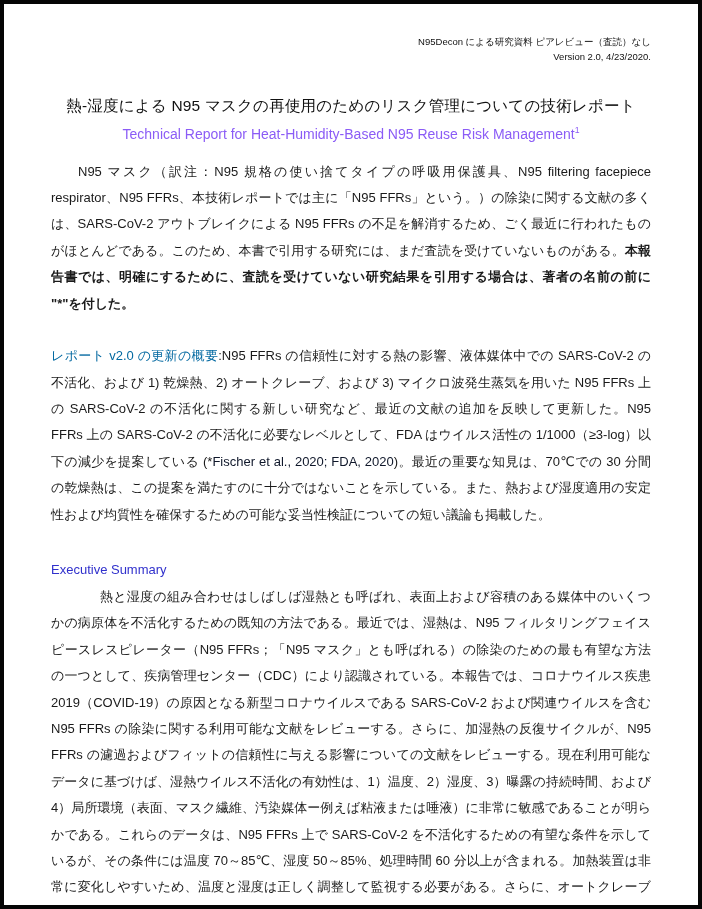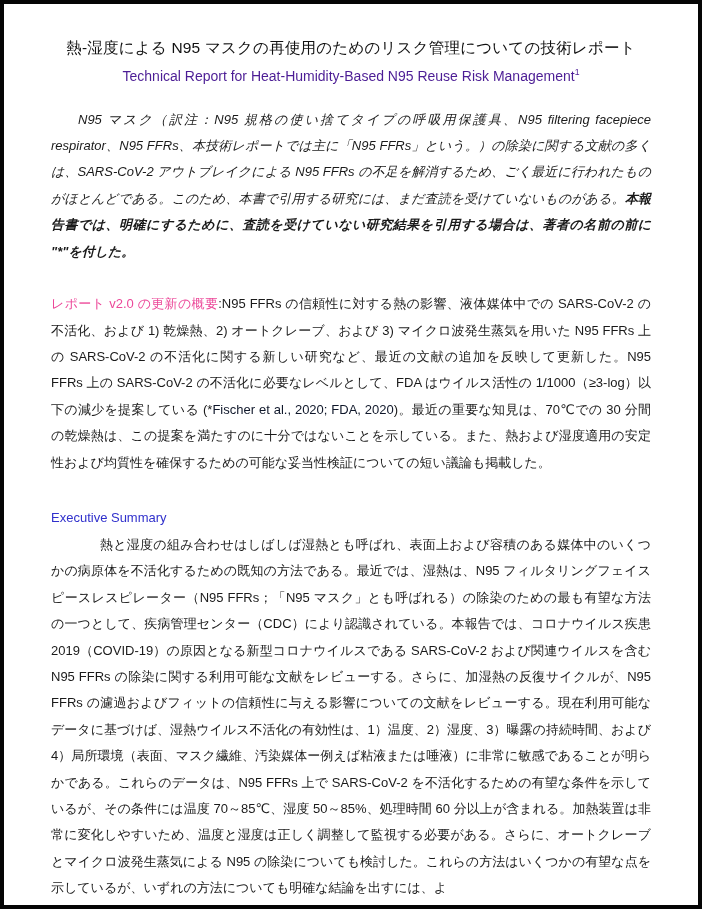--- a/index.html
+++ b/index.html
@@ -8,38 +8,42 @@
     width:702px; height:909px;
     box-sizing:border-box;
     background:#ffffff;
     border:4px solid #050505;
     overflow:hidden;
     font-family:"Liberation Sans","DejaVu Sans",sans-serif;
     color:#1a1a1a;
   }
   .content { padding:30px 47px 0 47px; }
   .header-note { text-align:right; font-size:9.5px; line-height:15px; color:#111; }
-  .title-ja { text-align:center; font-size:15.5px; line-height:20px; margin-top:4px; color:#111; font-weight:500; letter-spacing:0.2px; }
-  .title-en { text-align:center; font-size:14px; line-height:19px; margin-top:5px; color:#4c1d95; }
+  .title-ja { text-align:center; font-size:15.5px; line-height:20px; margin-top:32px; color:#111; font-weight:500; letter-spacing:0.2px; }
+  .title-en { text-align:center; font-size:14px; line-height:19px; margin-top:5px; color:#8b5cf6; }
   sup { font-size:0.62em; }
   .body-para { font-size:13px; line-height:26.4px; text-align:justify; color:#1a1a1a; }
-  .p1 { margin-top:21px; text-indent:27px;font-style:italic; }
+  .p1 { margin-top:15px; text-indent:27px; }
   .p1 .bold-seg { font-weight:700; }
   .p2 { margin-top:26px; }
-  .accent { color:#ec4899; }
+  .accent { color:#0369a1; }
   .cite-link { color:#0f172a; text-decoration:none; cursor:pointer; }
   .exec-heading { margin-top:33px; font-size:13px; line-height:18px; color:#3030cc; }
   .p3 { margin-top:5px; text-indent:49px; }
 </style>
 </head>
 <body>
 
 <div class="page">
   <div class="content">
 
+    <div class="header-note">
+      <div>N95Decon による研究資料 ピアレビュー（査読）なし</div>
+      <div>Version 2.0, 4/23/2020.</div>
+    </div>
 
     <div class="title-ja">熱-湿度による N95 マスクの再使用のためのリスク管理についての技術レポート</div>
 
     <div class="title-en"><span>Technical Report for Heat-Humidity-Based N95 Reuse Risk Management</span><sup>1</sup></div>
 
     <div class="body-para p1">
       <span>N95 マスク（訳注：N95 規格の使い捨てタイプの呼吸用保護具、N95 filtering facepiece respirator、N95 FFRs、本技術レポートでは主に「N95 FFRs」という。）の除染に関する文献の多くは、SARS-CoV-2 アウトブレイクによる N95 FFRs の不足を解消するため、ごく最近に行われたものがほとんどである。このため、本書で引用する研究には、まだ査読を受けていないものがある。</span><span class="bold-seg">本報告書では、明確にするために、査読を受けていない研究結果を引用する場合は、著者の名前の前に "*"を付した。</span>
     </div>
 
     <div class="body-para p2">

